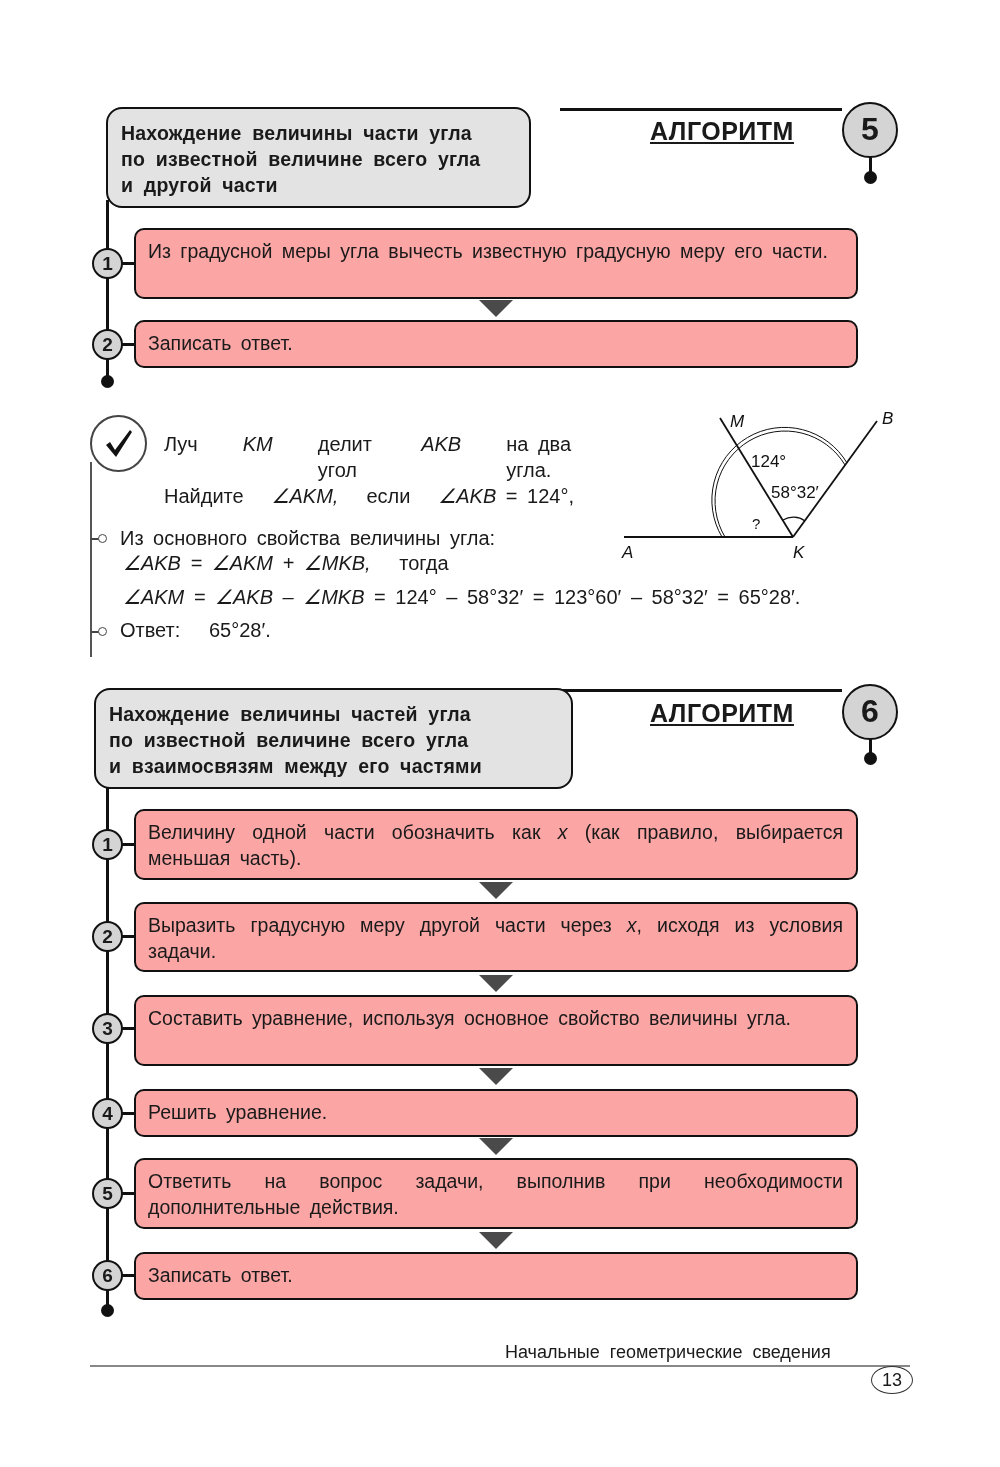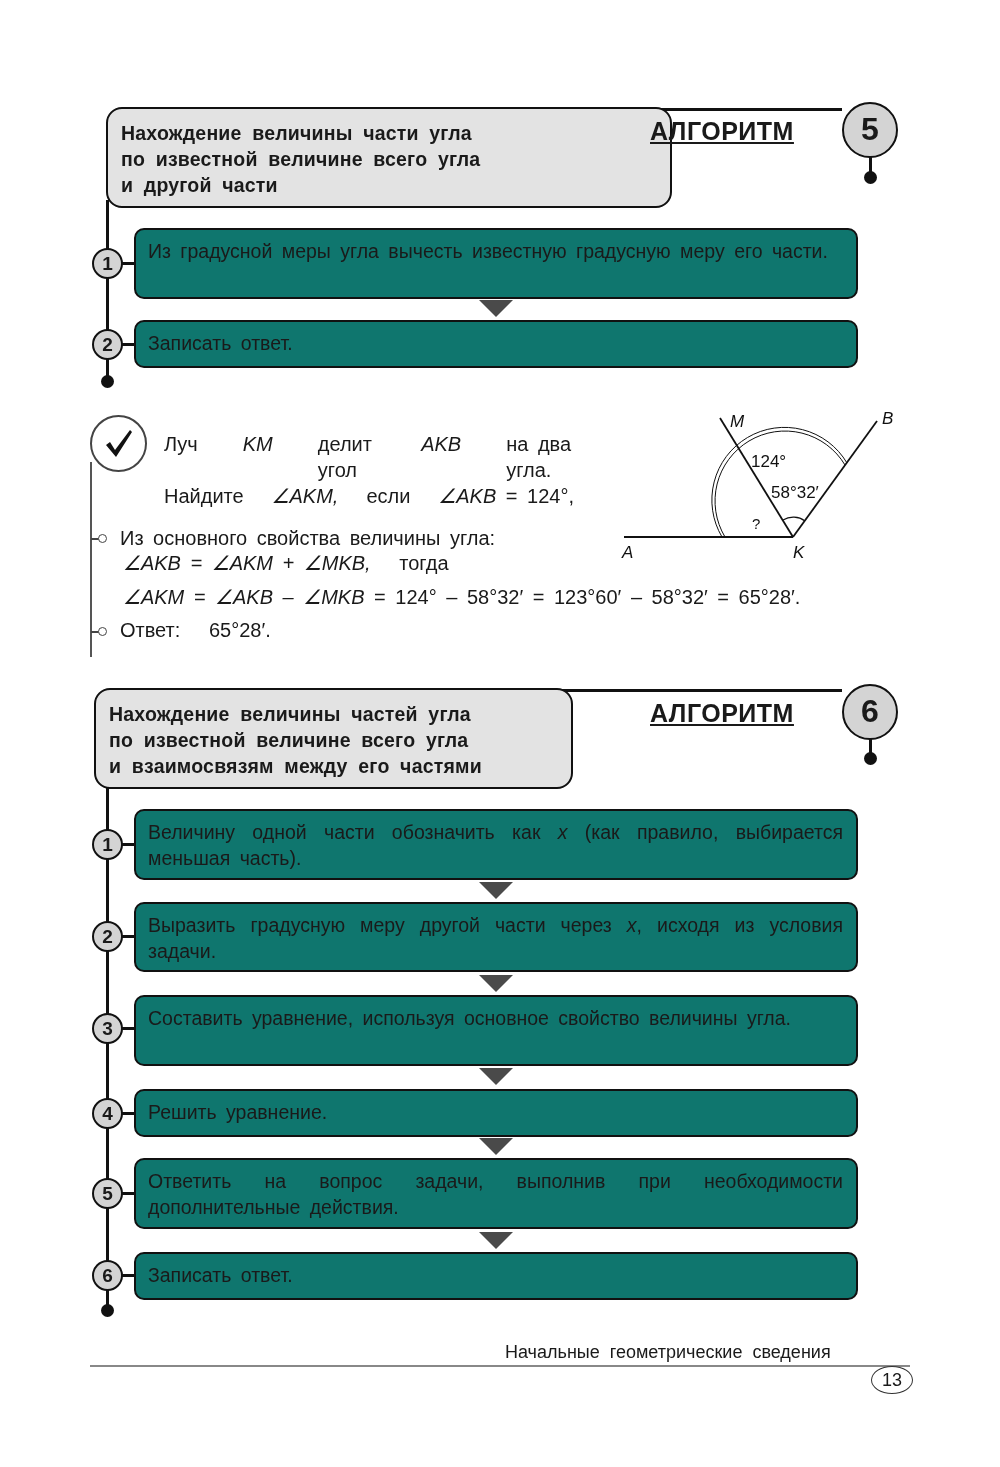--- a/index.html
+++ b/index.html
@@ -10,21 +10,21 @@
   .hline { position: absolute; background: #111; height: 3px; }
   .dot { position: absolute; width: 13px; height: 13px; border-radius: 50%; background: #111; }
   .title-box { position: absolute; background: #e3e3e3; border: 2.5px solid #111; border-radius: 16px;
                box-sizing: border-box; padding: 11px 0 0 13px;
                font-weight: bold; font-size: 19.5px; line-height: 26px; letter-spacing: 0.2px; word-spacing: 5px; }
   .algo-label { position: absolute; font-weight: bold; font-size: 25px; letter-spacing: 0.5px; text-decoration: underline; }
   .algo-num { position: absolute; width: 56px; height: 56px; border-radius: 50%; background: #d4d4d4;
               border: 2.5px solid #111; box-sizing: border-box; text-align: center; line-height: 50px;
               font-weight: bold; font-size: 32px; }
   .step-box { position: absolute; left: 134px; width: 724px; border: 2.5px solid #111; border-radius: 10px;
-              box-sizing: border-box; padding: 8px 13px 0 12px; background: #0f766e;
+              box-sizing: border-box; padding: 8px 13px 0 12px; background: #fca5a5;
               font-size: 19.5px; line-height: 26px; text-align: justify; text-align-last: left; word-spacing: 4px; }
   .step-num { position: absolute; left: 92px; width: 31px; height: 31px; border-radius: 50%; background: #d4d4d4;
               border: 2.5px solid #111; box-sizing: border-box; text-align: center; line-height: 27px;
               font-weight: bold; font-size: 19px; }
   .step-tick { position: absolute; left: 122px; width: 13px; height: 2.5px; background: #111; }
   .arrow { position: absolute; width: 0; height: 0; border-left: 17px solid transparent;
            border-right: 17px solid transparent; border-top: 17px solid #4a4a4a; }
   .ex-text { position: absolute; font-size: 20px; line-height: 26px; word-spacing: 4px; }
   .it { font-style: italic; }
   .gray-spine { position: absolute; background: #555; width: 2px; }
@@ -37,21 +37,21 @@
               box-sizing: border-box; text-align: center; line-height: 26px; font-size: 18px; }
 </style>
 </head>
 <body>
 
 <div>
   <div class="hline" style="left:560px; top:108px; width:282px;"></div>
   <div class="spine" style="left:106px; top:200px; height:182px;"></div>
   <div class="dot" style="left:101px; top:375px;"></div>
 
-  <div class="title-box" style="left:106px; top:107px; width:566px; height:101px;">
+  <div class="title-box" style="left:106px; top:107px; width:425px; height:101px;">
     <div>Нахождение величины части угла</div>
     <div>по известной величине всего угла</div>
     <div>и другой части</div>
   </div>
 
   <div class="algo-label" style="left:650px; top:117px;">АЛГОРИТМ</div>
   <div class="algo-num" style="left:842px; top:102px;">5</div>
   <div class="spine" style="left:869px; top:157px; height:16px; width:2.5px;"></div>
   <div class="dot" style="left:864px; top:171px;"></div>
 

